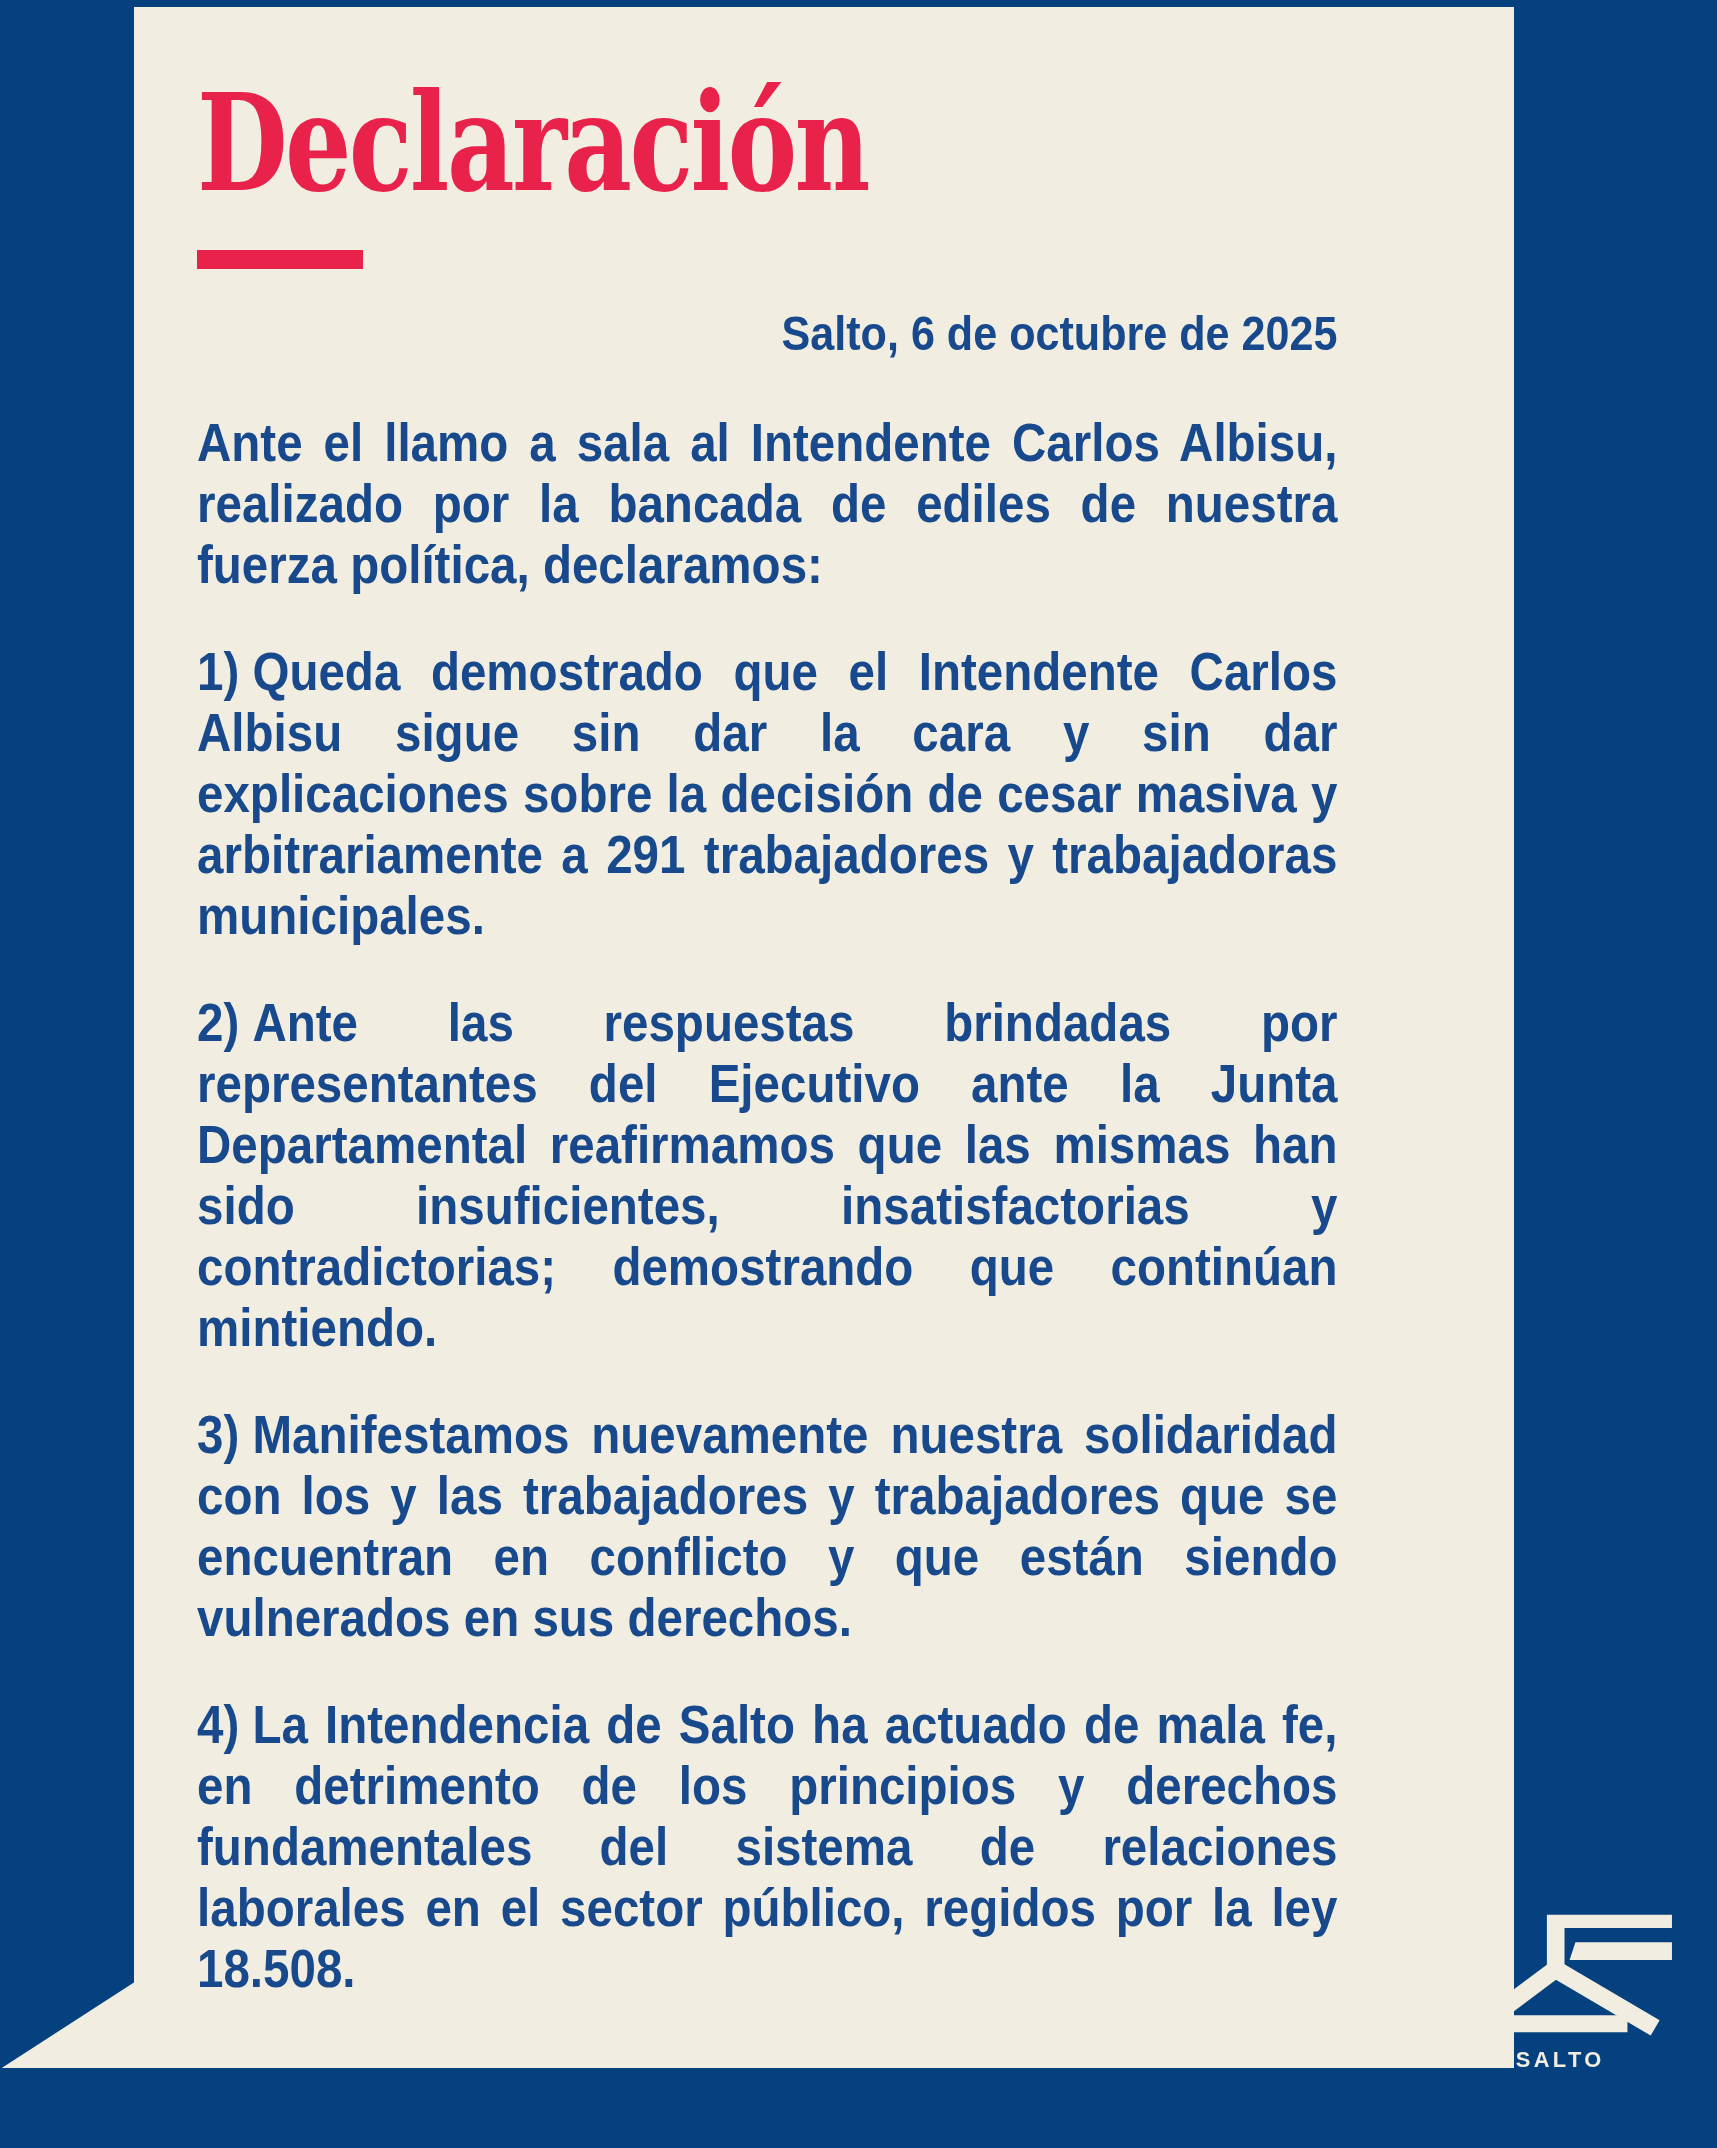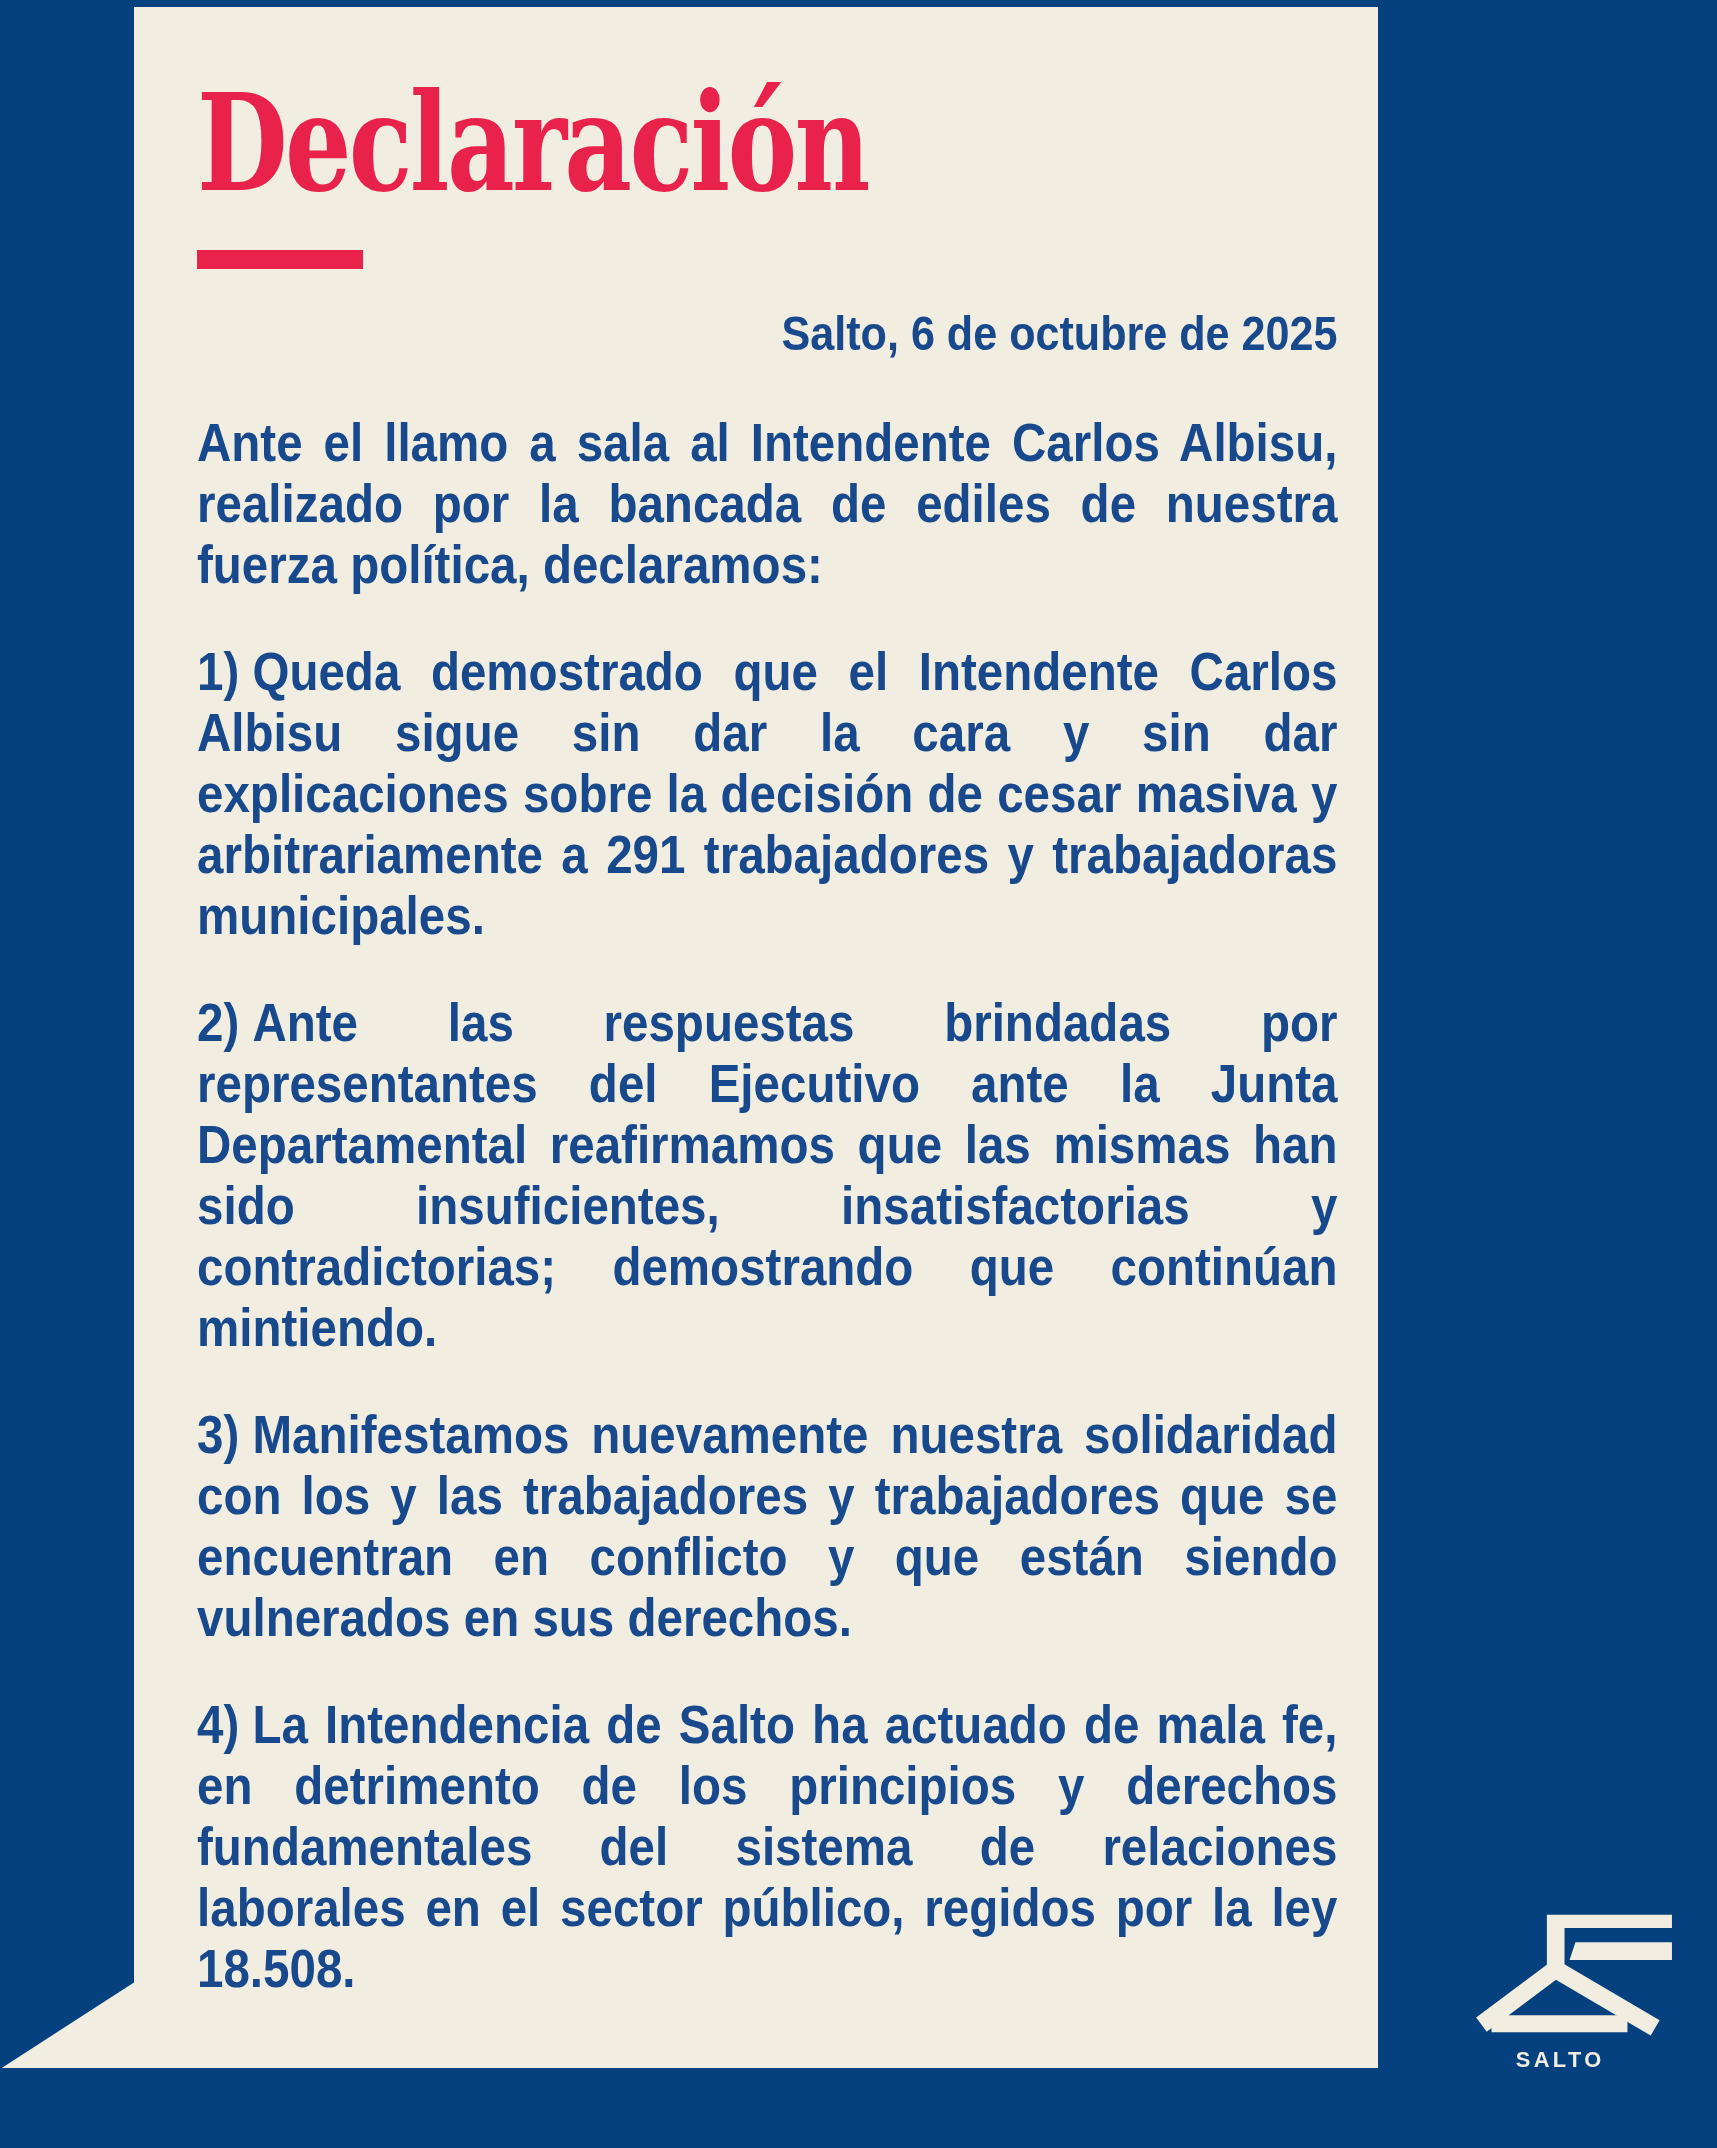--- a/index.html
+++ b/index.html
@@ -2,21 +2,21 @@
 <html style="font-size:13.4px"><head>
 <meta charset="utf-8">
 <style>
   html,body{margin:0;padding:0;}
   body{
     width:1718px;height:2148px;position:relative;overflow:hidden;
     background:#05417E;
     font-family:"Liberation Sans", sans-serif;
   }
   .panel{
-    position:absolute;left:134px;top:6.7px;width:1244px;height:2061px;
+    position:absolute;left:134px;top:6.7px;width:1380px;height:2061px;
     background:#F1EDE0;
   }
   .flare{
     position:absolute;left:1.7px;top:1982px;width:133px;height:86px;
     background:#F1EDE0;
     clip-path:polygon(100% 0,100% 100%,0 100%);
   }
   .content{
     position:absolute;left:63px;top:69px;width:1140px;
   }

